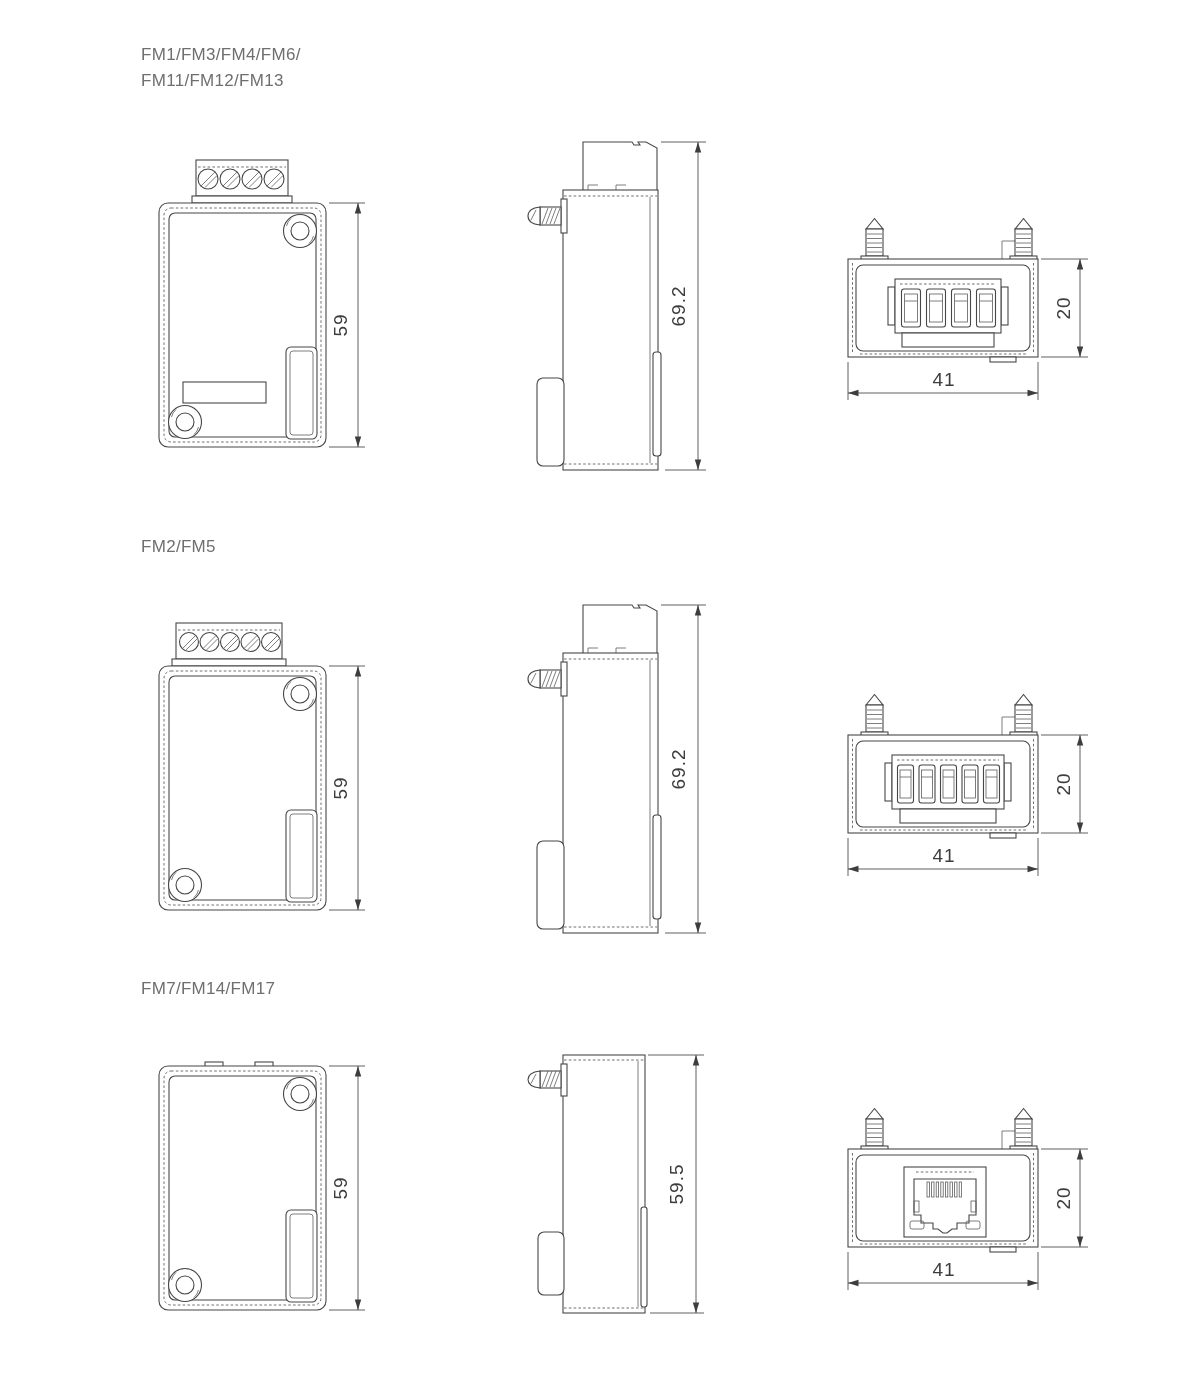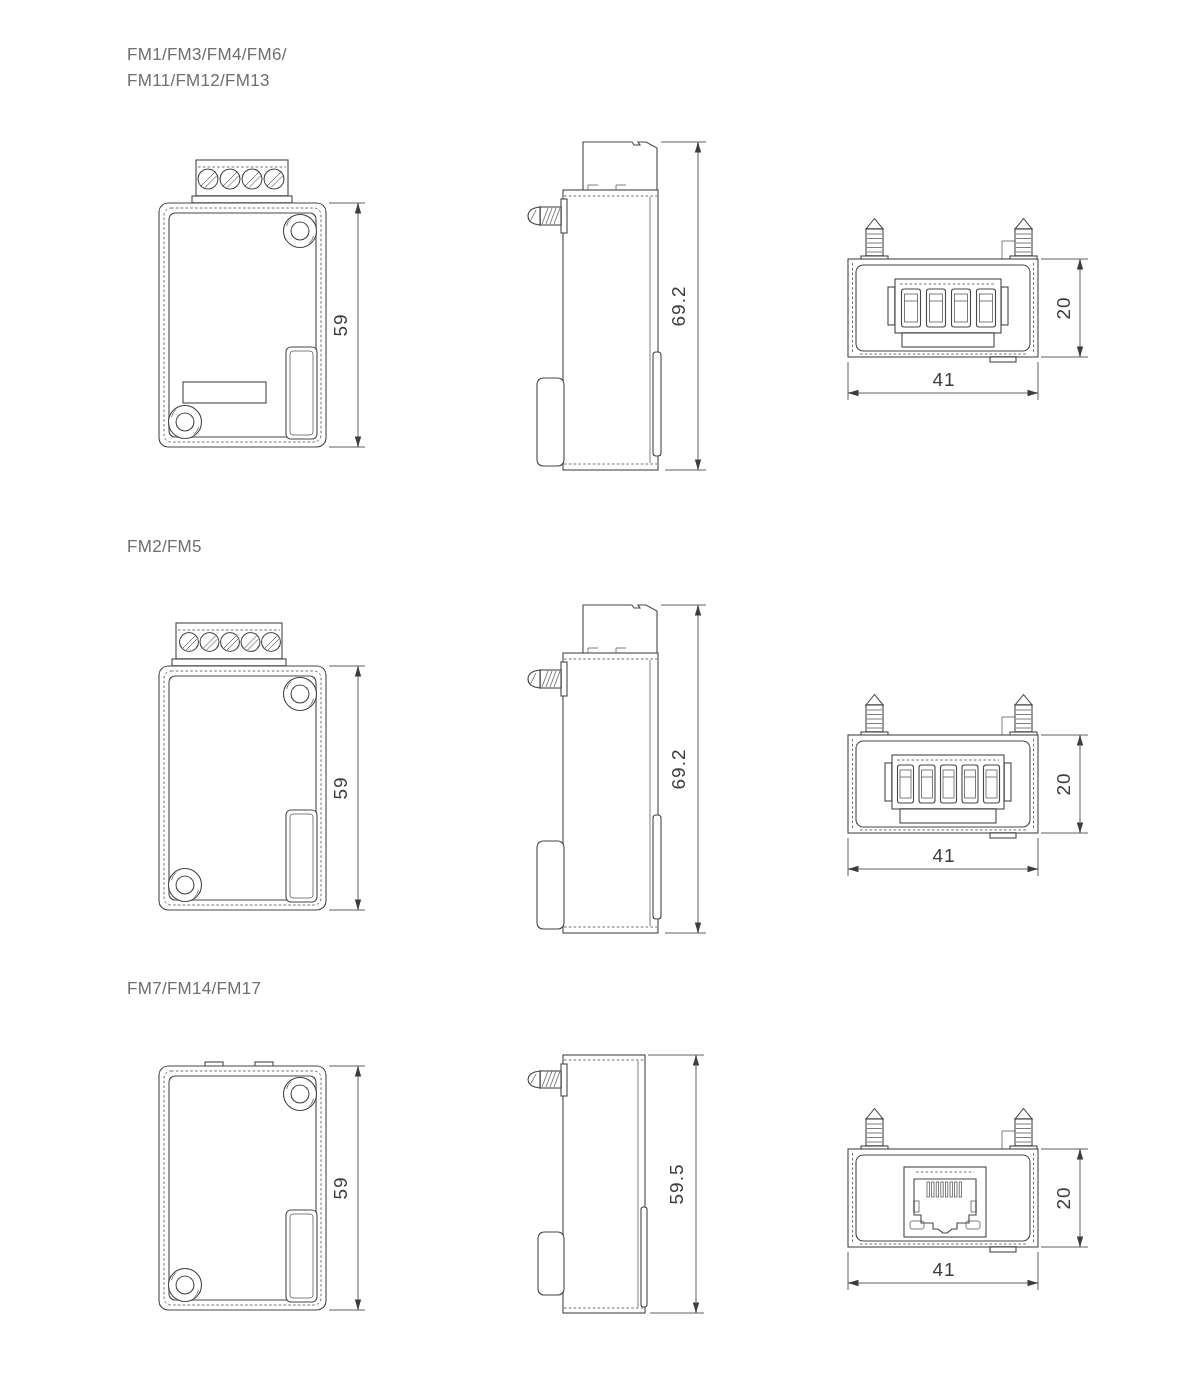--- a/index.html
+++ b/index.html
@@ -1,21 +1,21 @@
 <!DOCTYPE html>
 <html><head>
 <meta charset="utf-8">
 <style>
   html,body { margin:0; padding:0; background:#ffffff; }
   .canvas {
     position:relative; width:1200px; height:1383px; background:#ffffff;
     font-family:"Liberation Sans", sans-serif; overflow:hidden;
   }
   .fig-label {
-    position:absolute; left:127px;
+    position:absolute; left:141px;
     font-size:17px; line-height:26px; color:#6f6f6f; letter-spacing:0.3px;
   }
   .view { position:absolute; overflow:visible; }
   
   .s  { stroke:#474747; stroke-width:1.1; fill:none; }
   .sw { stroke:#474747; stroke-width:1.1; fill:#ffffff; }
   .t  { stroke:#5d5d5d; stroke-width:0.8; fill:none; }
   .d  { stroke:#606060; stroke-width:0.9; fill:none; stroke-dasharray:2.6 2.2; }
   .dl { stroke:#4f4f4f; stroke-width:0.9; fill:none; }
   .arr { fill:#3d3d3d; stroke:none; }

